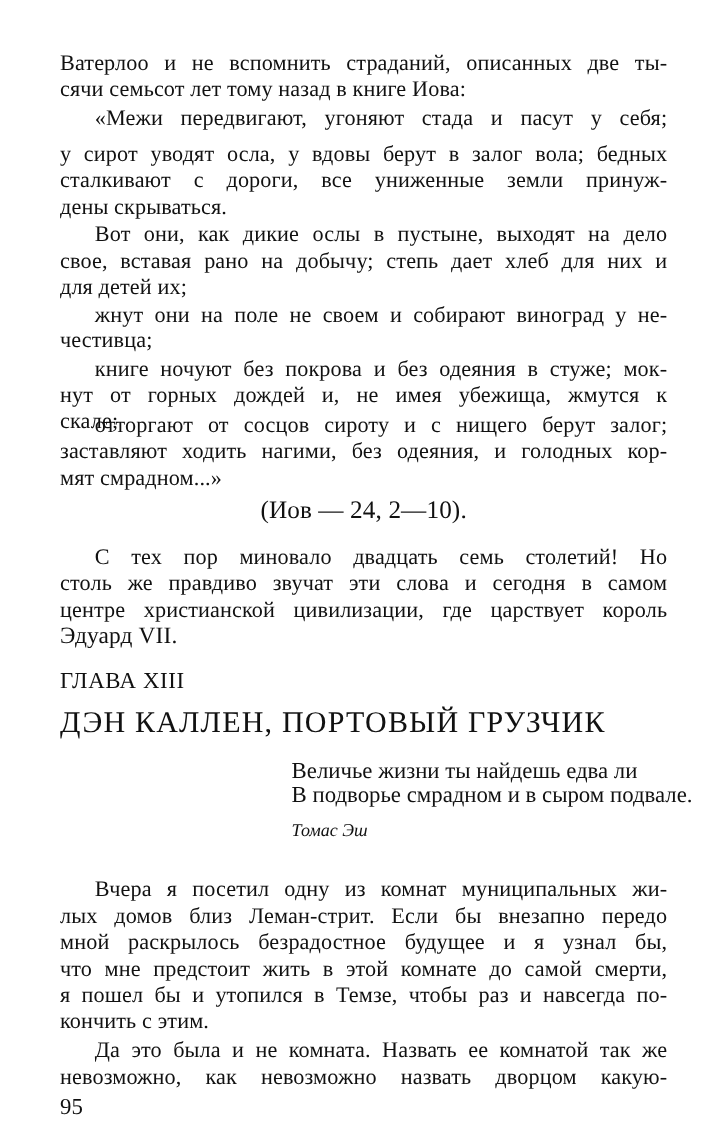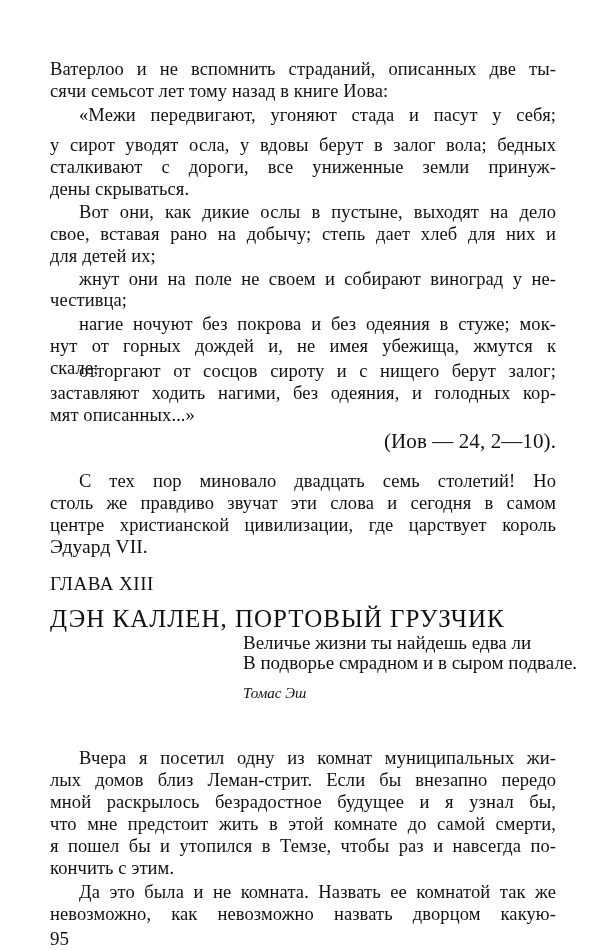--- a/index.html
+++ b/index.html
@@ -6,25 +6,24 @@
     body { width: 600px; height: 950px; position: relative; overflow: hidden; }
     .page {
       position: absolute; left: 50px; top: 0; width: 506px;
       font-family: "Liberation Serif", "DejaVu Serif", serif;
       color: #111111;
     }
     .line {
       position: absolute; left: 0; width: 506px;
       font-size: 18.5px; line-height: 22px; white-space: nowrap;
       letter-spacing: 0.1px;
-      margin-top: 16px;
     }
     .justify { text-align: justify; text-align-last: justify; }
     .indent { padding-left: 29px; width: 477px; }
-    .right { text-align: right; }
+    .right { text-align: center; }
     .it { }
     .center { text-align: left; font-family: Liberation Serif, serif; }
     .chap-num { font-size: 19px; letter-spacing: 0.5px; }
     .chap-title { font-size: 25px; letter-spacing: 1px; }
     .epi {
       position: absolute; left: 193px; width: 313px;
       font-size: 19px; line-height: 20px; white-space: nowrap;
     }
     .epi-author { font-size: 15px; font-style: italic; text-align: left; }
     .pagenum { font-size: 19px; }
@@ -42,27 +41,27 @@
   <div class="line justify" style="top:140px">сталкивают с дороги, все униженные земли принуж-</div>
   <div class="line" style="top:162px">дены скрываться.</div>
 
   <div class="line indent justify" style="top:185px">Вот они, как дикие ослы в пустыне, выходят на дело</div>
   <div class="line justify" style="top:207px"><span>свое, вставая рано на добычу; степь </span><span class="it">дает</span><span> хлеб для них и</span></div>
   <div class="line" style="top:229px">для детей их;</div>
 
   <div class="line indent justify" style="top:252px">жнут они на поле не своем и собирают виноград у не-</div>
   <div class="line" style="top:273px">честивца;</div>
 
-  <div class="line indent justify" style="top:297px">нагие ночуют без покрова и без одеяния в стуже; мок-</div>
+  <div class="line indent justify" style="top:297px">книге ночуют без покрова и без одеяния в стуже; мок-</div>
   <div class="line justify" style="top:319px">нут от горных дождей и, не имея убежища, жмутся к</div>
   <div class="line" style="top:341px">скале;</div>
 
   <div class="line indent justify" style="top:343px; top:344px">отторгают от сосцов сироту и с нищего берут залог;</div>
   <div class="line justify" style="top:366px">заставляют ходить нагими, без одеяния, и голодных кор-</div>
-  <div class="line" style="top:388px">мят описанных...»</div>
+  <div class="line" style="top:388px">мят смрадном...»</div>
 
   <div class="line right it" style="top:414px; font-size:21px">(Иов — 24, 2—10).</div>
 
   <div class="line indent justify" style="top:454px">С тех пор миновало двадцать семь столетий! Но</div>
   <div class="line justify" style="top:476px">столь же правдиво звучат эти слова и сегодня в самом</div>
   <div class="line justify" style="top:498px">центре христианской цивилизации, где царствует король</div>
   <div class="line" style="top:520px; font-size:19.5px">Эдуард VII.</div>
 
   <div class="line center chap-num" style="top:557px">ГЛАВА XIII</div>
   <div class="line center chap-title" style="top:588px; line-height:30px">ДЭН КАЛЛЕН, ПОРТОВЫЙ ГРУЗЧИК</div>

